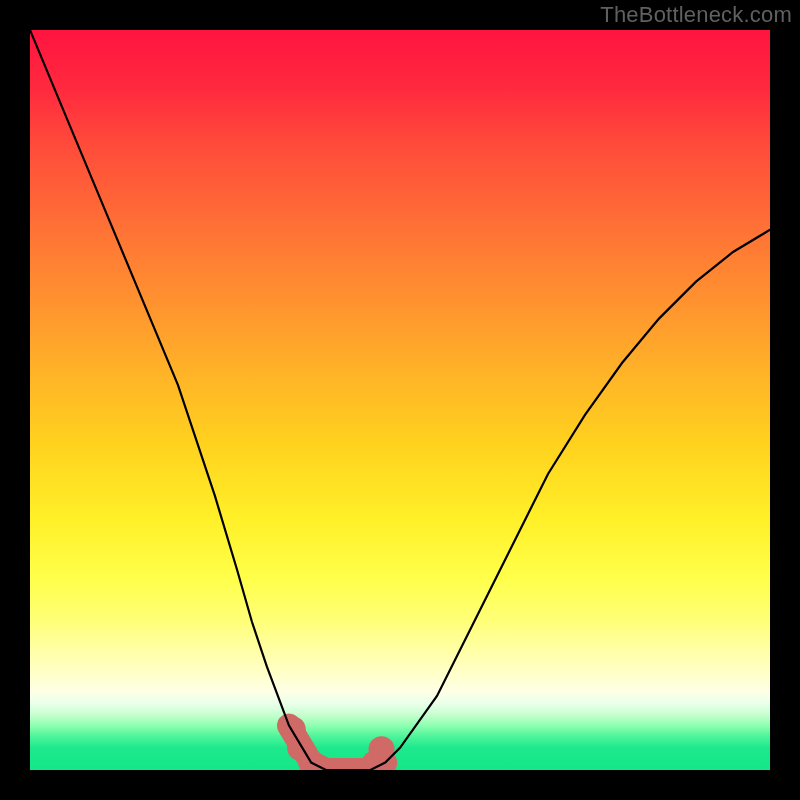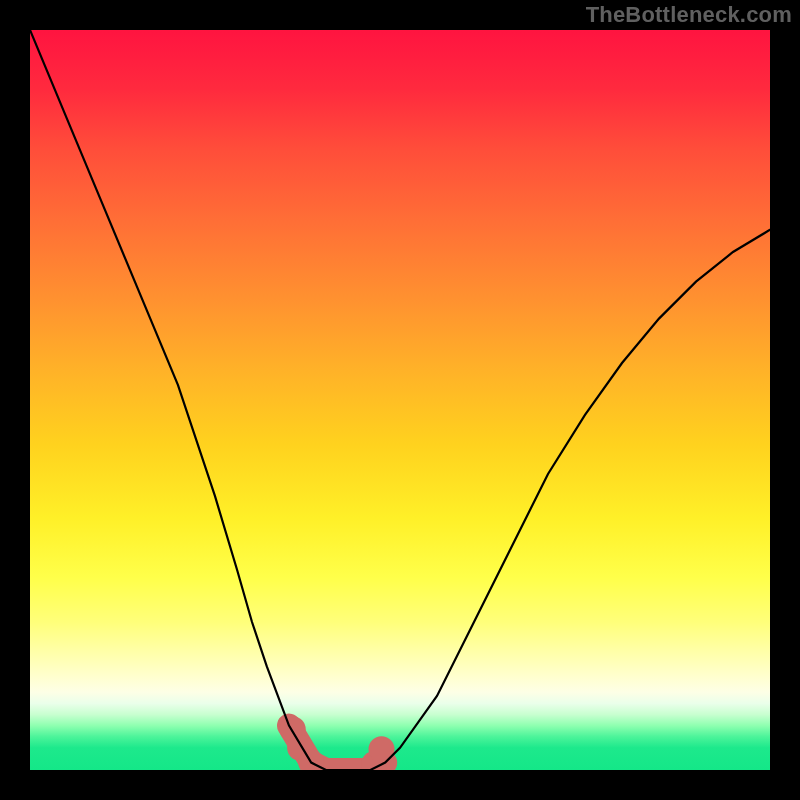--- a/index.html
+++ b/index.html
@@ -18,21 +18,21 @@
     background: #000;
   }
   .watermark {
     position: absolute;
     top: 2px;
     right: 8px;
     color: #606060;
     font-size: 22px;
     letter-spacing: 0.2px;
     z-index: 30;
-    font-weight: 700;
+    font-weight: 400;
   }
   .plot {
     position: absolute;
     left: 30px;
     top: 30px;
     width: 740px;
     height: 740px;
     overflow: hidden;
   }
   .gradient {

